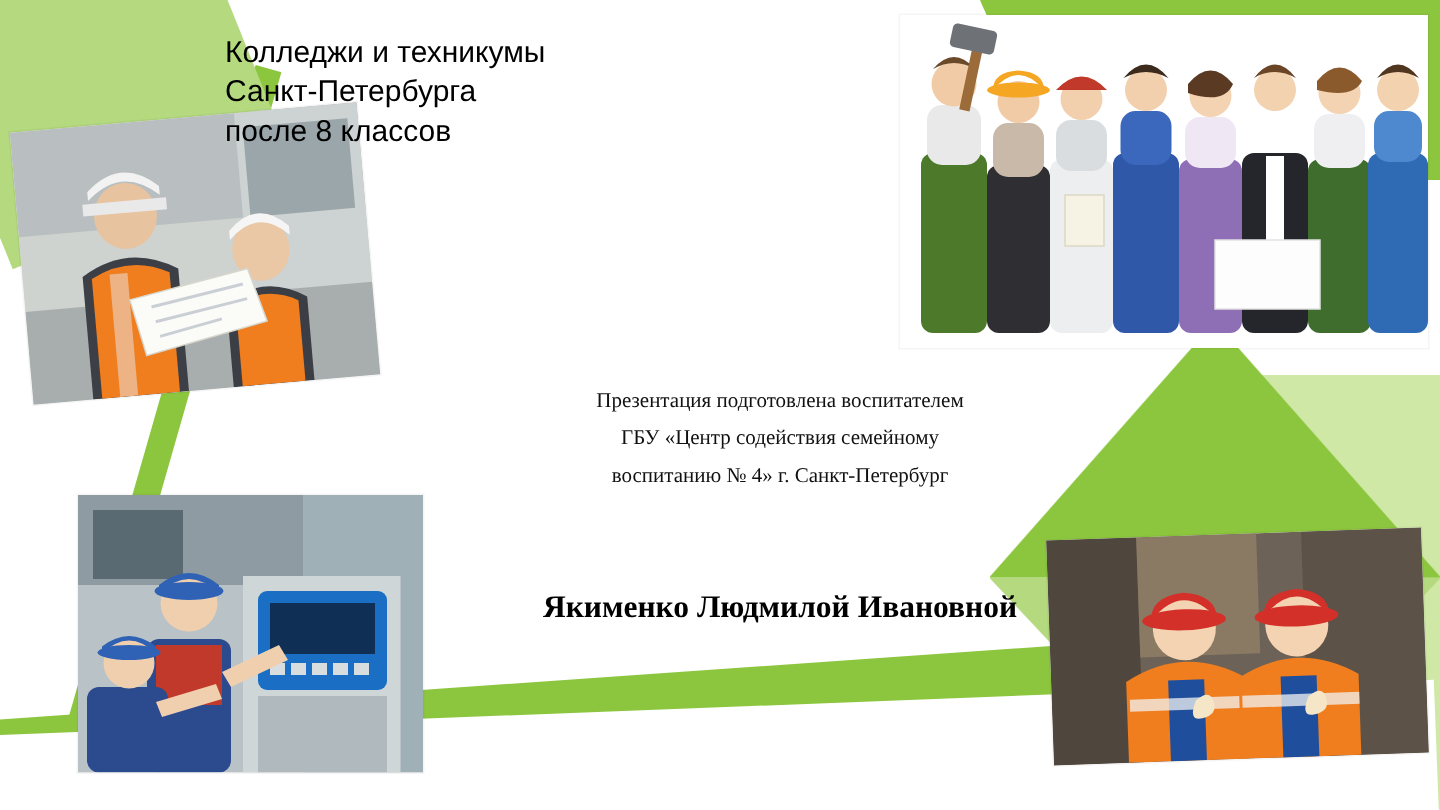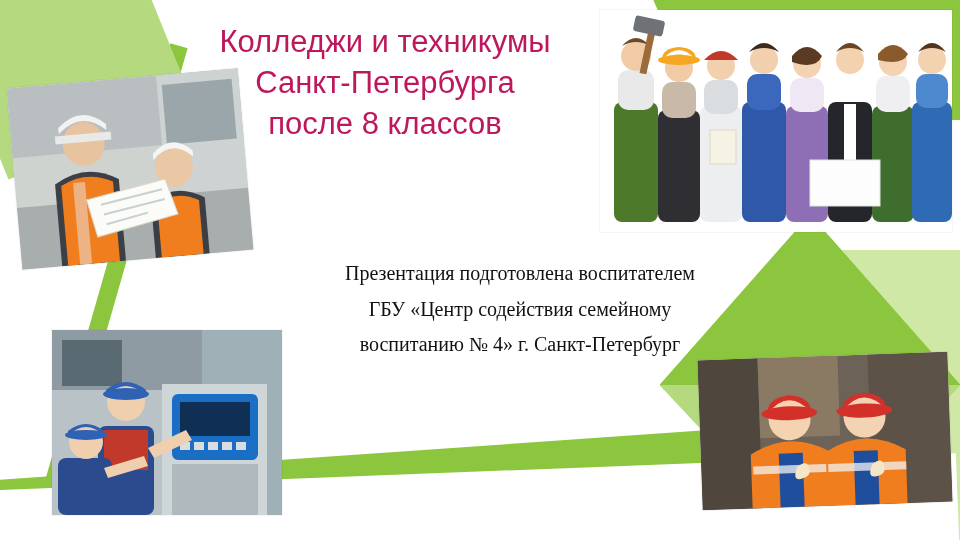--- a/index.html
+++ b/index.html
@@ -119,39 +119,38 @@
     transform: rotate(-2.2deg);
     transform-origin: bottom left;
   }
 
   
   .title {
     position: absolute;
     left: 150px;
     top: 22px;
     width: 470px;
-    text-align: center;
-    color: #be185d;
-    font-size: 31px;
+    color: #000000;
+    font-size: 20px;
     line-height: 1.32;
     font-weight: 400;
     white-space: pre-line;
     z-index: 20;
   }
 
   
   .subtitle {
     position: absolute;
     left: 300px;
     top: 256px;
     width: 440px;
     text-align: center;
     color: #111111;
     font-family: "Liberation Serif", serif;
-    font-size: 20px;
+    font-size: 14px;
     line-height: 1.78;
     z-index: 20;
     white-space: pre-line;
   }
   .author {
     position: absolute;
     left: 300px;
     top: 392px;
     width: 440px;
     text-align: center;
@@ -367,14 +366,15 @@
       <path d="M171 110 q10 -8 12 2 q2 8 -8 10 q-10 2 -4 -12" fill="#f5e6c8"></path>
     </svg>
   </div>
 
   <div class="title">Колледжи и техникумы
 Санкт-Петербурга
 после 8 классов</div>
   <div class="subtitle">Презентация  подготовлена воспитателем
 ГБУ «Центр содействия семейному
 воспитанию № 4»  г. Санкт-Петербург</div>
+  <div class="author">Якименко Людмилой Ивановной</div>
 
 </div>
 
 </body></html>

